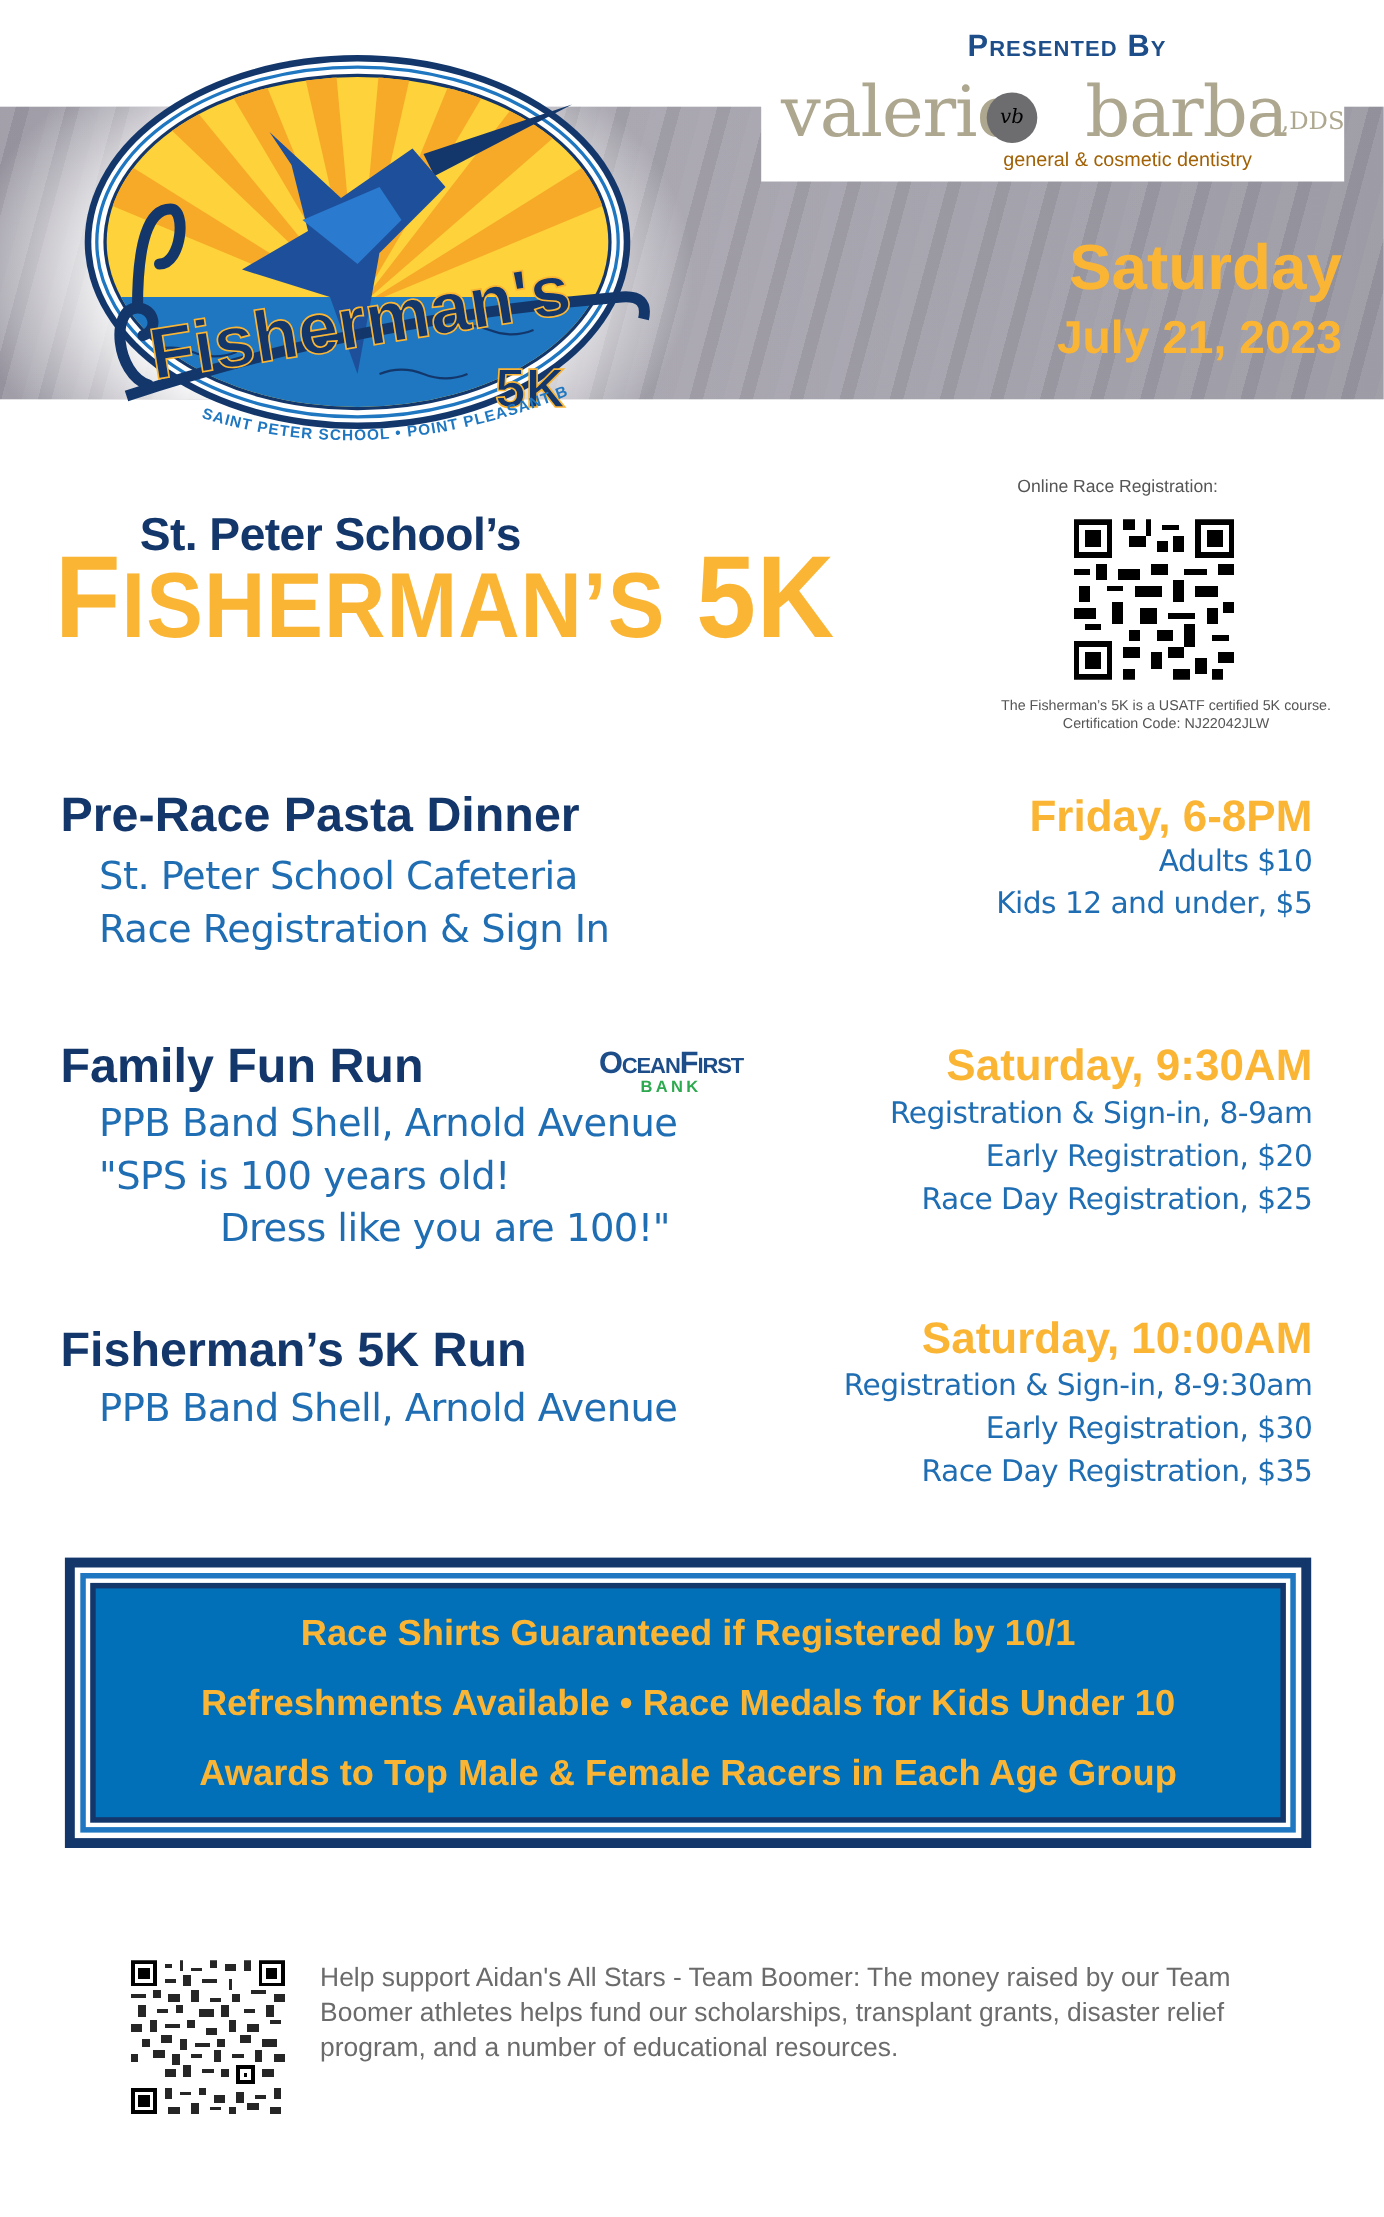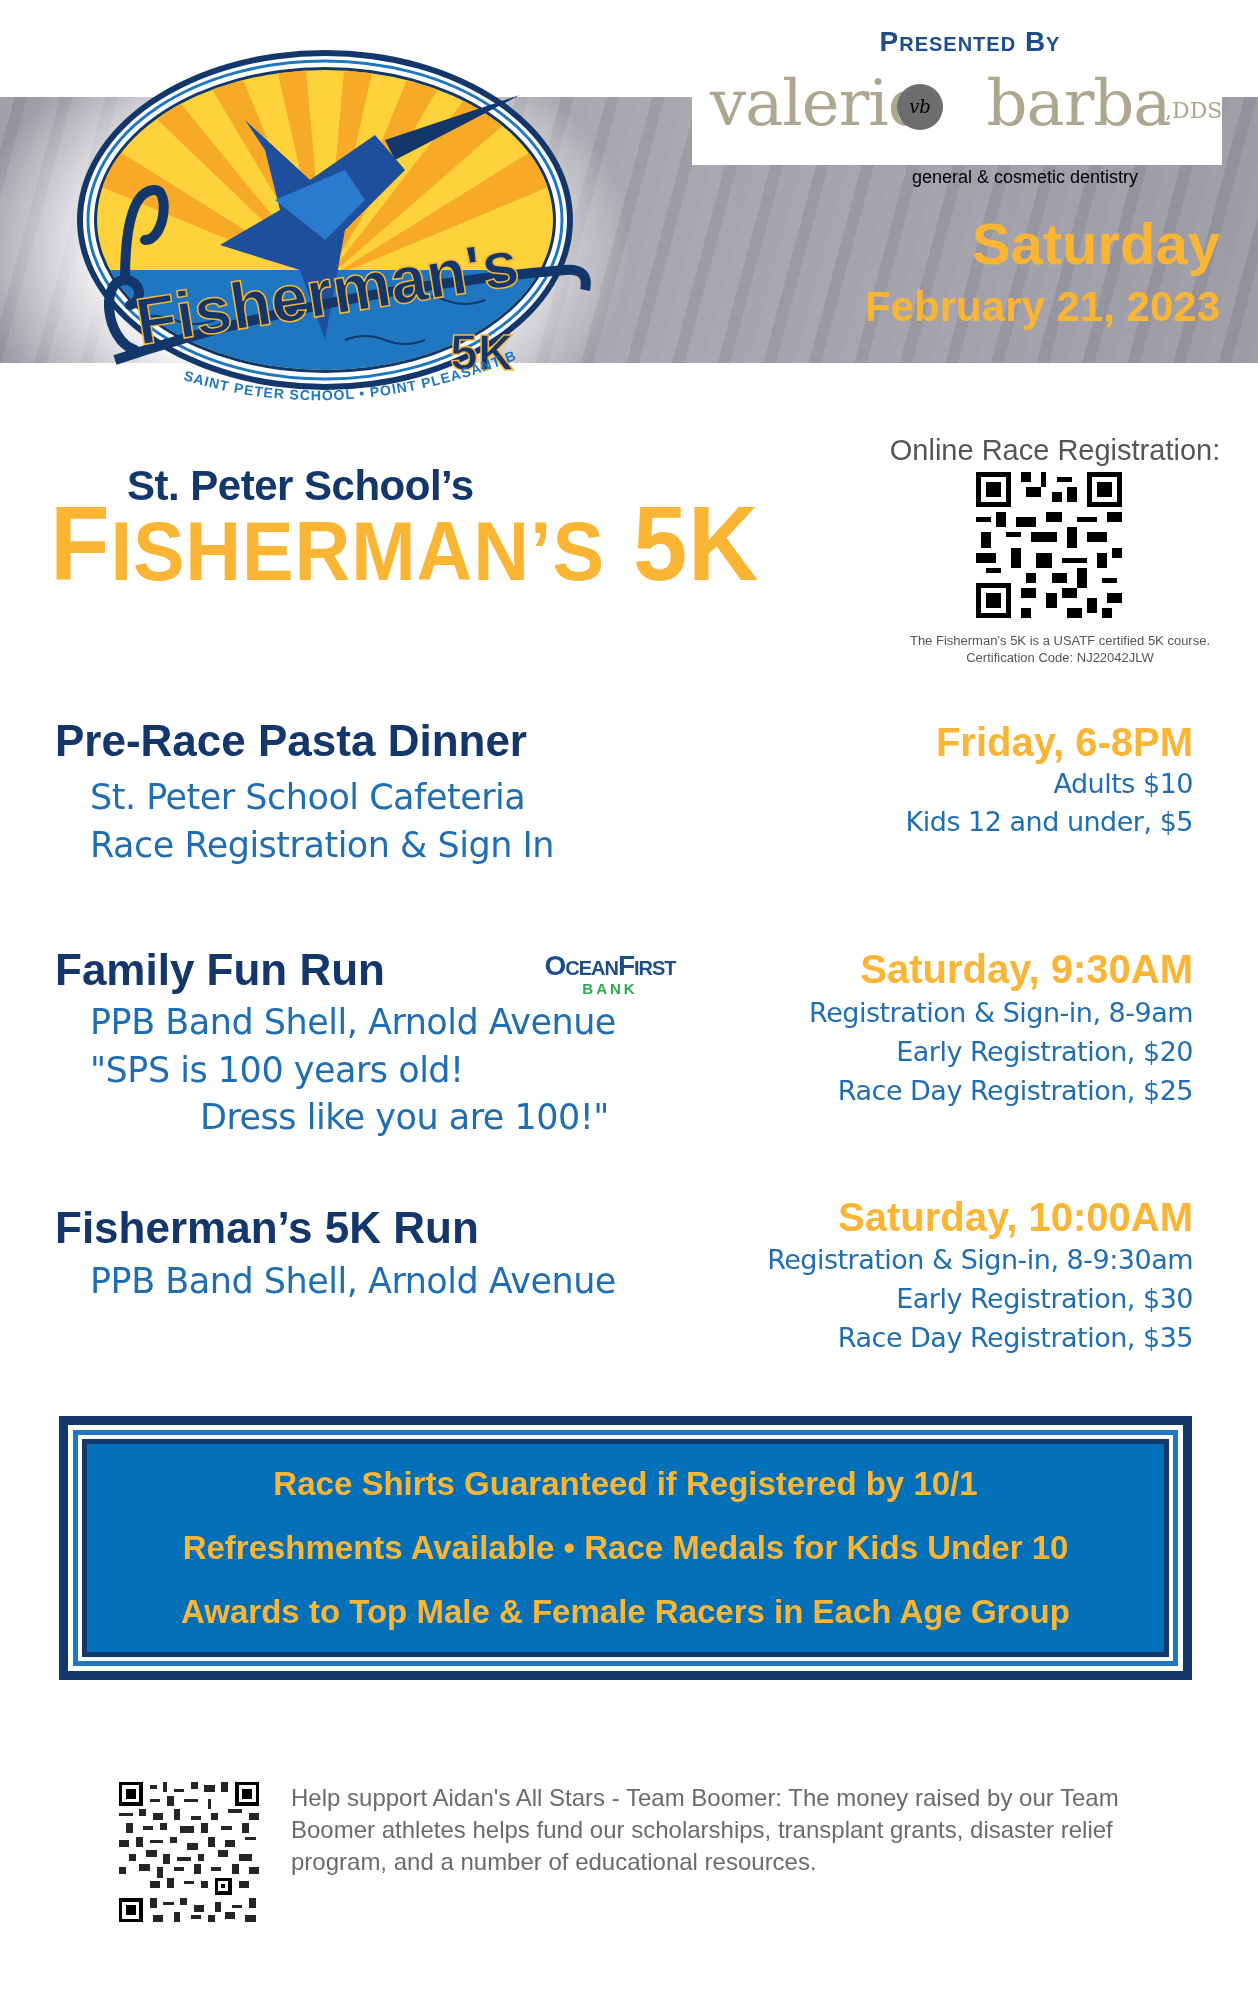--- a/index.html
+++ b/index.html
@@ -38,21 +38,21 @@
     position: absolute; left: 205px; top: 18px; width: 46px; height: 46px; border-radius: 50%;
     background: #6d6d6f; color: #000000; font-family: "DejaVu Serif", serif; font-style: italic;
     font-size: 18px; text-align: center; line-height: 46px;
   }
   .sponsor-dds {
     position: absolute; left: 473px; top: 32px; font-family: "DejaVu Serif", serif;
     font-size: 22px; color: #aea78f;
   }
   .sponsor-tag {
     position: absolute; left: 220px; top: 69px; font-family: "Liberation Sans", sans-serif;
-    font-size: 18px; color: #000000; margin-top: 32px;
+    font-size: 18px; color: #a16207;
   }
 
   .date-day {
     position: absolute; right: 38px; top: 210px; font-family: "Liberation Sans", sans-serif;
     font-weight: bold; color: #fbb535; font-size: 58px; text-align: center;
   }
   .date-full {
     position: absolute; right: 38px; top: 283px; font-family: "Liberation Sans", sans-serif;
     font-weight: bold; color: #fbb535; font-size: 42px; text-align: right;
   }
@@ -65,22 +65,22 @@
   .title-main {
     position: absolute; left: 50px; top: 483px; font-family: "Liberation Sans", sans-serif;
     font-weight: bold; color: #fbb535; font-size: 106px; letter-spacing: 1px; white-space: nowrap;
     transform: scaleX(0.92); transform-origin: left top;
   }
   .title-main .big-f { font-size: 106px; }
   .title-main .small { font-size: 84px; }
 
   
   .reg-label {
-    position: absolute; left: 875px; top: 434px; width: 360px; text-align: center;
-    font-family: "Liberation Sans", sans-serif; color: #555; font-size: 29px;
+    position: absolute; left: 836px; top: 434px; width: 360px; text-align: center;
+    font-family: "Liberation Sans", sans-serif; color: #555; font-size: 16px;
   }
   .qr-top { position: absolute; left: 975px; top: 472px; width: 148px; height: 146px; }
   .cert {
     position: absolute; left: 860px; top: 632px; width: 400px; text-align: center;
     font-family: "Liberation Sans", sans-serif; color: #555; font-size: 13px; line-height: 17px;
   }
 
   
   .ev-title {
     position: absolute; left: 55px; font-family: "Liberation Sans", sans-serif;
@@ -187,21 +187,21 @@
 
 <div class="presented-by">Presented By</div>
 <div class="sponsor-box">
   <span class="sponsor-name"><span>valerie</span><span style="display:inline-block;width:62px;"></span><span>barba</span></span>
   <span class="sponsor-monogram">vb</span>
   <span class="sponsor-dds">,DDS</span>
   <span class="sponsor-tag">general &amp; cosmetic dentistry</span>
 </div>
 
 <div class="date-day">Saturday</div>
-<div class="date-full">February 21, 2023</div>
+<div class="date-full">July 21, 2023</div>
 
 <div class="title-pre">St. Peter School’s</div>
 <div class="title-main">
   <span class="big-f">F</span><span class="small">ISHERMAN’S</span><span class="big-f"> 5K</span>
 </div>
 
 <div class="reg-label">Online Race Registration:</div>
 <div class="qr-top">
   <svg viewBox="0 0 29 29" width="148" height="146" shape-rendering="crispEdges">
     <rect width="29" height="29" fill="#fff"></rect>

